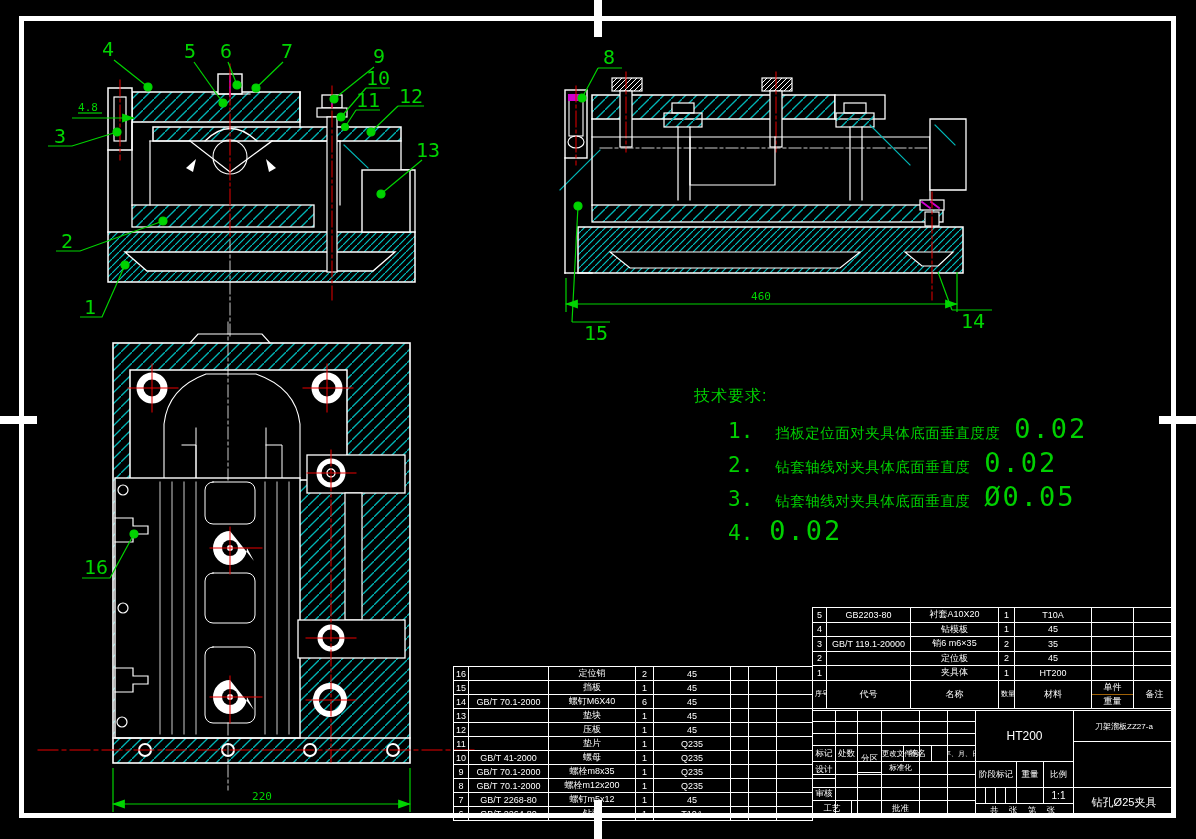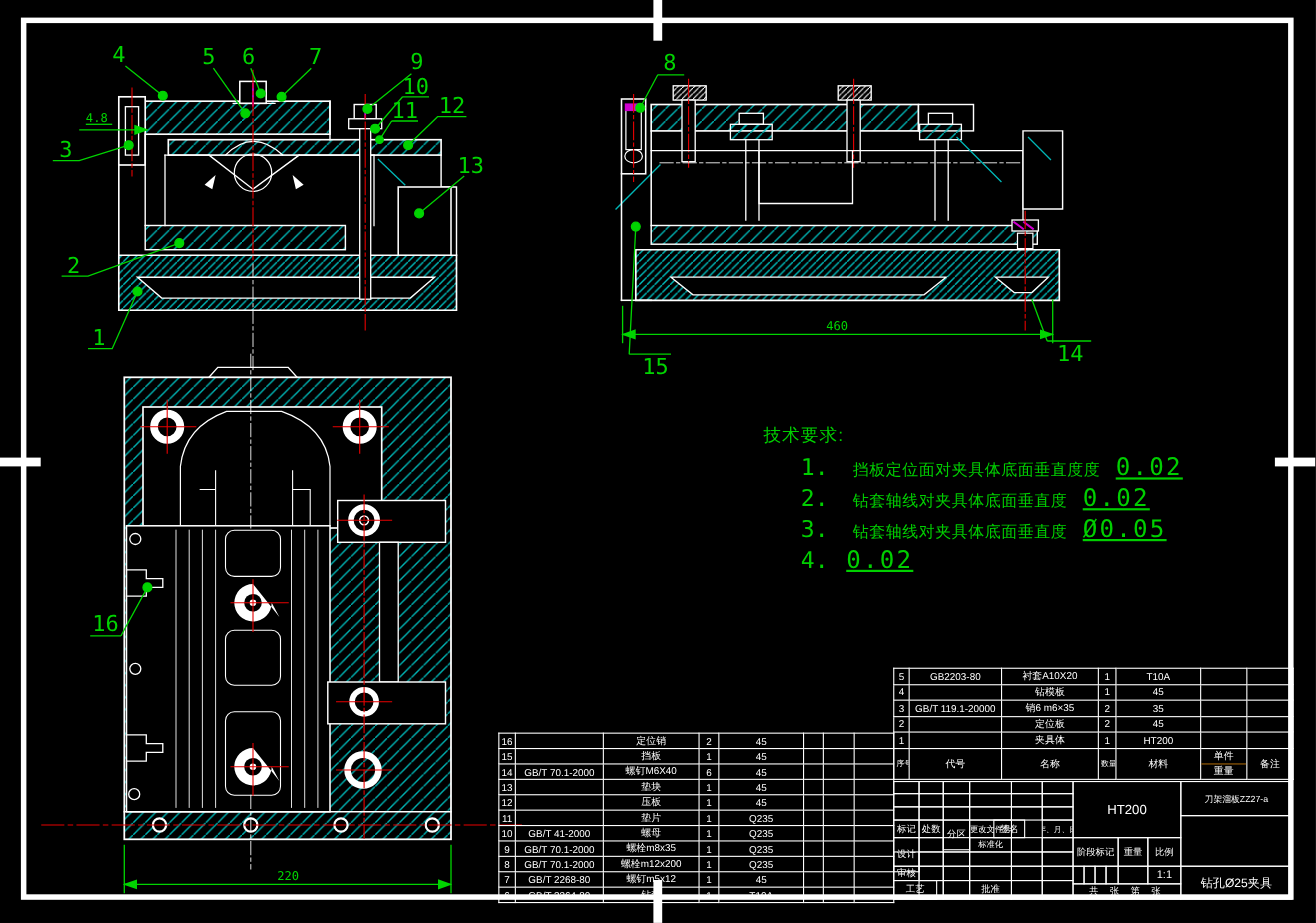--- a/index.html
+++ b/index.html
@@ -8,21 +8,21 @@
   
   #frame{position:absolute;left:19px;top:16px;width:1157px;height:802px;
          border:5px solid #fff;box-sizing:border-box;}
   .cmark{position:absolute;background:#fff;}
   
   #techreq{position:absolute;left:694px;top:386px;color:#00cf00;}
   #techreq .tr-title{font-size:16px;letter-spacing:1px;margin-bottom:6px;}
   .tr-item{display:flex;align-items:baseline;margin:3px 0 3px 34px;white-space:nowrap;}
   .tr-num{font-family:"DejaVu Sans Mono",monospace;font-size:21px;margin-right:2px;}
   .tr-text{font-size:14.5px;letter-spacing:0.5px;margin-left:20px;}
-  .tr-val{font-family:"DejaVu Sans Mono",monospace;font-size:22px;margin-left:14px;letter-spacing:2px;text-decoration:underline;}
+  .tr-val{font-family:"DejaVu Sans Mono",monospace;font-size:27px;margin-left:14px;letter-spacing:2px;}
   
   table.bom{position:absolute;border-collapse:collapse;table-layout:fixed;
             color:#fff;font-size:9px;}
   table.bom td{border:1px solid #fff;padding:0 2px;text-align:center;overflow:hidden;
                white-space:nowrap;height:12px;}
   #bom-left{left:453px;top:666px;width:359px;}
   #bom-left td{height:12.2px;}
   #bom-right{left:812px;top:607px;width:363px;}
   #bom-right td{height:13.5px;}
   #bom-right tr.hdr td{height:26px;font-size:9px;}
@@ -529,21 +529,21 @@
       <div class="tb" style="left:107px;top:23px;width:29px;height:13px"></div>
       <div class="tb" style="left:135px;top:23px;width:29px;height:13px"></div>
 
     <div class="tb" style="left:0;top:35px;width:24px;height:17px">标记</div>
     <div class="tb" style="left:23px;top:35px;width:23px;height:17px">处数</div>
     <div class="tb" style="left:45px;top:35px;width:25px;height:28px">分区</div>
     <div class="tb" style="left:69px;top:35px;width:39px;height:17px;font-size:7.5px">更改文件号</div>
     <div class="tb" style="left:91px;top:35px;width:29px;height:17px">签名</div>
     <div class="tb" style="left:135px;top:35px;width:29px;height:17px;font-size:7px">年、月、日</div>
 
-    <div class="tb" style="left:0;top:51px;width:24px;height:32px">设计</div>
+    <div class="tb" style="left:0;top:51px;width:24px;height:18px">设计</div>
     <div class="tb" style="left:23px;top:51px;width:23px;height:14px"></div>
     <div class="tb" style="left:45px;top:51px;width:25px;height:14px"></div>
     <div class="tb" style="left:69px;top:51px;width:39px;height:14px;font-size:7.5px">标准化</div>
     <div class="tb" style="left:107px;top:51px;width:29px;height:14px"></div>
     <div class="tb" style="left:135px;top:51px;width:29px;height:14px"></div>
 
     <div class="tb" style="left:0;top:64px;width:24px;height:14px"></div>
       <div class="tb" style="left:23px;top:64px;width:23px;height:14px"></div>
       <div class="tb" style="left:45px;top:64px;width:25px;height:14px"></div>
       <div class="tb" style="left:69px;top:64px;width:39px;height:14px"></div>

